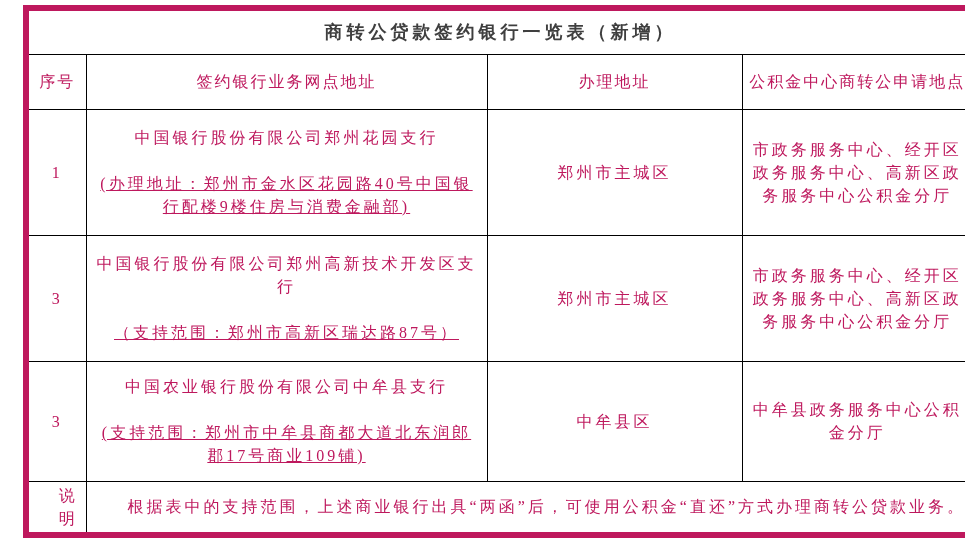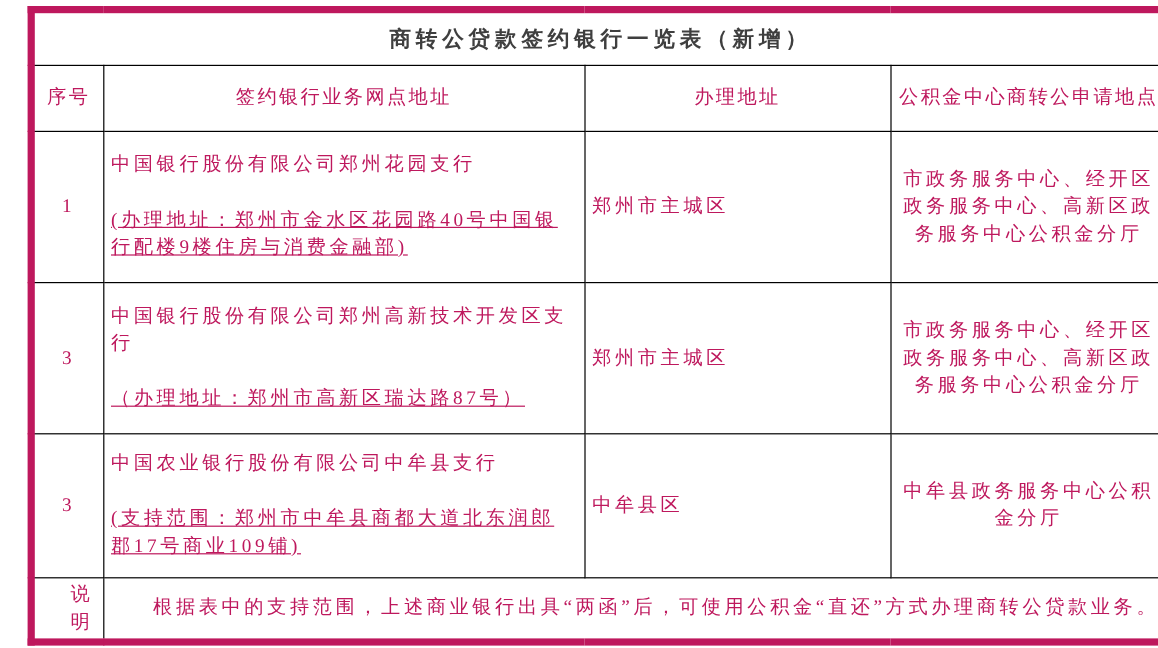--- a/index.html
+++ b/index.html
@@ -55,32 +55,33 @@
   tr.data-row-1 td { height: 126px; }
   tr.data-row-2 td { height: 126px; }
   tr.data-row-3 td { height: 120px; }
   tr.note-row td   { height: 44px; padding-left: 28px; }
 
   td.seq-cell {
     text-align: center;
     letter-spacing: 0;
   }
   td.bank-cell {
-    text-align: left;
+    text-align: center;
     padding-left: 7px;
     padding-right: 7px;
   }
   td.bank-cell p {
     margin: 0;
   }
   td.bank-cell p.office-address {
     margin-top: 23px;
     text-decoration: underline;
   }
   td.scope-cell {
+    text-align: center;
   }
   td.apply-cell {
     text-align: center;
     letter-spacing: 2px;
     padding-left: 7px;
     padding-right: 5px;
   }
   td.note-label-cell {
     text-align: center;
   }
@@ -122,21 +123,21 @@
         <p class="office-address">(办理地址：郑州市金水区花园路40号中国银行配楼9楼住房与消费金融部)</p>
       </td>
       <td class="scope-cell">郑州市主城区</td>
       <td class="apply-cell">市政务服务中心、经开区政务服务中心、高新区政务服务中心公积金分厅</td>
     </tr>
 
     <tr class="data-row-2">
       <td class="seq-cell">3</td>
       <td class="bank-cell">
         <p>中国银行股份有限公司郑州高新技术开发区支行</p>
-        <p class="office-address">（办理地址：郑州市高新区瑞达路87号）</p>
+        <p class="office-address">（支持范围：郑州市高新区瑞达路87号）</p>
       </td>
       <td class="scope-cell">郑州市主城区</td>
       <td class="apply-cell">市政务服务中心、经开区政务服务中心、高新区政务服务中心公积金分厅</td>
     </tr>
 
     <tr class="data-row-3">
       <td class="seq-cell">3</td>
       <td class="bank-cell">
         <p>中国农业银行股份有限公司中牟县支行</p>
         <p class="office-address">(支持范围：郑州市中牟县商都大道北东润郎郡17号商业109铺)</p>

